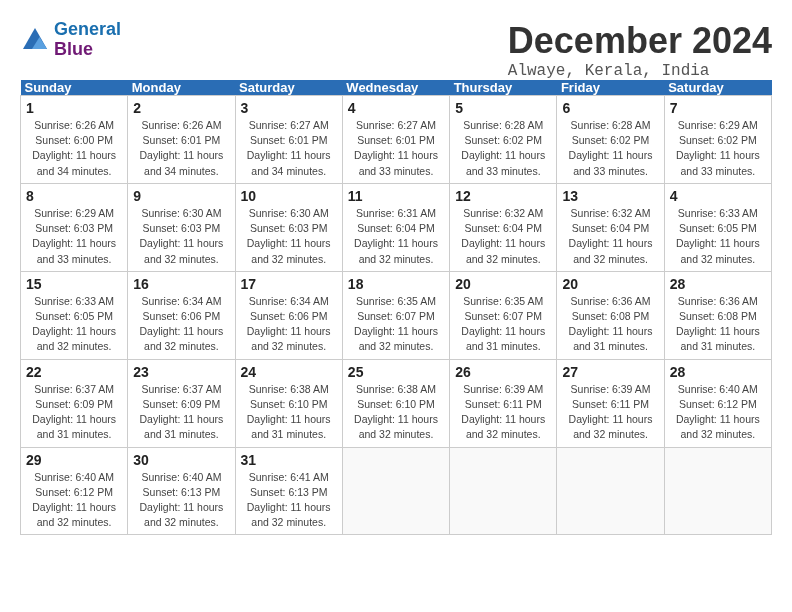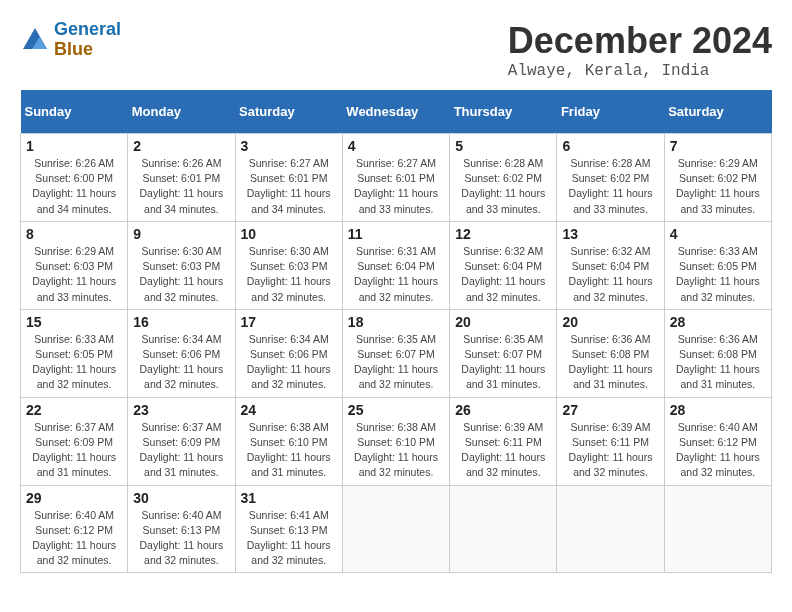--- a/index.html
+++ b/index.html
@@ -7,21 +7,20 @@
       font-family: Arial, sans-serif;
       background: #fff;
       width: 792px;
       min-height: 612px;
       padding: 20px;
     }
     .header {
       display: flex;
       justify-content: space-between;
       align-items: flex-start;
-      margin-bottom: 10px;
     }
     .logo {
       display: flex;
       align-items: center;
       gap: 4px;
     }
     .logo-text {
       font-size: 18px;
       font-weight: bold;
       color: #333;
@@ -48,21 +47,21 @@
       font-family: Liberation Mono, monospace;
     }
     table {
       width: 100%;
       border-collapse: collapse;
       font-size: 11px;
     }
     th {
       background-color: #2a6db5;
       color: white;
-      padding: 14px 4px;
+      padding: 0 4px;
       text-align: left;
       font-size: 13px;
       font-weight: bold;
     }
     td {
       border: 1px solid #ccc;
       padding: 4px 5px;
       vertical-align: top;
       width: calc(100% / 7);
       min-height: 80px;
@@ -92,21 +91,21 @@
 <body>
 
 <div class="header">
   <div class="logo">
     <svg class="logo-icon" viewBox="0 0 40 40">
       <polygon points="20,4 36,32 4,32" fill="#2a6db5"></polygon>
       <polygon points="26,16 36,32 16,32" fill="#5aa0e0"></polygon>
     </svg>
     <div class="logo-text">
       <span>General</span><br>
-      <span style="color:#a16207;">Blue</span>
+      <span style="color:#701a75;">Blue</span>
     </div>
   </div>
   <div class="title-block">
     <div class="month-title">December 2024</div>
     <div class="location">Alwaye, Kerala, India</div>
   </div>
 </div>
 
 <table>
   <thead>

